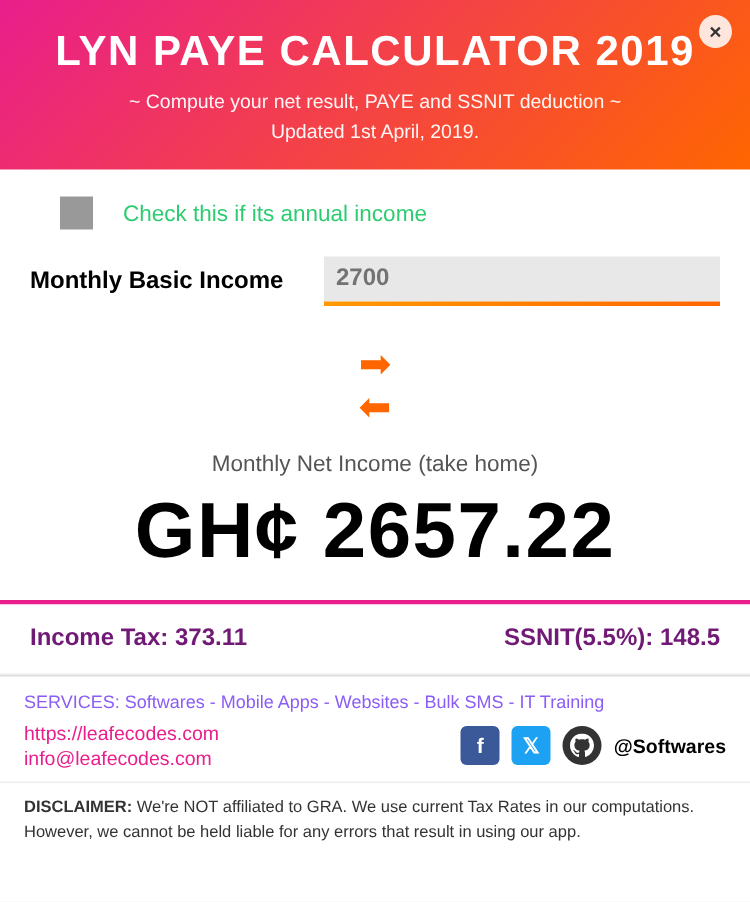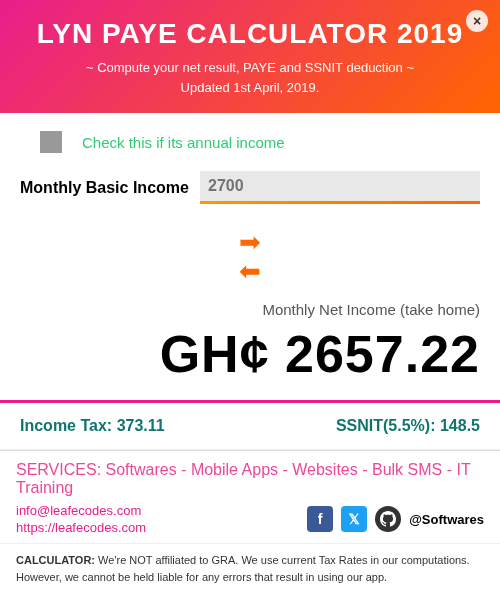--- a/index.html
+++ b/index.html
@@ -80,20 +80,21 @@
     .annual-label {
       color: #2ecc71;
       font-size: 15px;
       font-weight: 500;
       cursor: pointer;
     }
     .income-row {
       display: flex;
       align-items: center;
       padding: 10px 20px 0 20px;
+      gap: 16px;
     }
     .income-label {
       font-size: 16px;
       font-weight: bold;
       color: #000;
       white-space: nowrap;
       min-width: 180px;
     }
     .income-input-wrapper {
       flex: 1;
@@ -116,21 +117,21 @@
       background: linear-gradient(90deg, #ff9900, #ff6600);
       width: 100%;
     }
     .arrows-section {
       display: flex;
       align-items: center;
       justify-content: center;
       padding: 24px 0 16px;
     }
     .net-income-section {
-      text-align: right;
+      text-align: center;
       padding: 0 20px 16px;
     }
     .net-income-label {
       font-size: 15px;
       color: #555;
       margin-bottom: 6px;
     }
     .net-income-value {
       font-size: 52px;
       font-weight: bold;
@@ -146,33 +147,33 @@
       display: flex;
       align-items: center;
       padding: 14px 20px;
       border-bottom: 1px solid #eee;
       background: #fff;
     }
     .tax-item {
       flex: 1;
       font-size: 16px;
       font-weight: bold;
-      color: #0f766e;
+      color: #701a75;
     }
     .tax-item:last-child {
       text-align: right;
     }
     .footer-services {
       background: #fff;
       border-top: 1px solid #ddd;
       padding: 10px 16px 8px;
     }
     .services-text {
-      font-size: 16px;
-      color: #ec4899;
+      font-size: 12px;
+      color: #8b5cf6;
       margin-bottom: 6px;
       font-weight: 500;
     }
     .services-bottom {
       display: flex;
       align-items: center;
       justify-content: space-between;
     }
     .links-col {
       display: flex;
@@ -277,36 +278,36 @@
       <div class="tax-item">
         <span>SSNIT(5.5%):</span>
         <span>148.5</span>
       </div>
     </div>
 
     <div class="footer-services">
       <div class="services-text">SERVICES: Softwares - Mobile Apps - Websites - Bulk SMS - IT Training</div>
       <div class="services-bottom">
         <div class="links-col">
+          <a class="link-text">https://leafecodes.com</a>
           <a class="link-text">info@leafecodes.com</a>
-          <a class="link-text">https://leafecodes.com</a>
         </div>
         <div class="social-row">
           <div class="social-icon fb">f</div>
           <div class="social-icon tw">𝕏</div>
           <div class="social-icon gh">
             <svg width="16" height="16" viewBox="0 0 16 16" fill="white">
               <path d="M8 0C3.58 0 0 3.58 0 8c0 3.54 2.29 6.53 5.47 7.59.4.07.55-.17.55-.38 0-.19-.01-.82-.01-1.49-2.01.37-2.53-.49-2.69-.94-.09-.23-.48-.94-.82-1.13-.28-.15-.68-.52-.01-.53.63-.01 1.08.58 1.23.82.72 1.21 1.87.87 2.33.66.07-.52.28-.87.51-1.07-1.78-.2-3.64-.89-3.64-3.95 0-.87.31-1.59.82-2.15-.08-.2-.36-1.02.08-2.12 0 0 .67-.21 2.2.82.64-.18 1.32-.27 2-.27.68 0 1.36.09 2 .27 1.53-1.04 2.2-.82 2.2-.82.44 1.1.16 1.92.08 2.12.51.56.82 1.27.82 2.15 0 3.07-1.87 3.75-3.65 3.95.29.25.54.73.54 1.48 0 1.07-.01 1.93-.01 2.2 0 .21.15.46.55.38A8.013 8.013 0 0016 8c0-4.42-3.58-8-8-8z"></path>
             </svg>
           </div>
           <span class="social-handle">@Softwares</span>
         </div>
       </div>
     </div>
 
     <div class="disclaimer">
       <div class="disclaimer-text">
-        <strong>CALCULATOR:</strong> <span>We're NOT affiliated to GRA. We use current Tax Rates in our computations. However, we cannot be held liable for any errors that result in using our app.</span>
+        <strong>DISCLAIMER:</strong> <span>We're NOT affiliated to GRA. We use current Tax Rates in our computations. However, we cannot be held liable for any errors that result in using our app.</span>
       </div>
     </div>
 
   </div>
 </div>
 
 </body></html>

